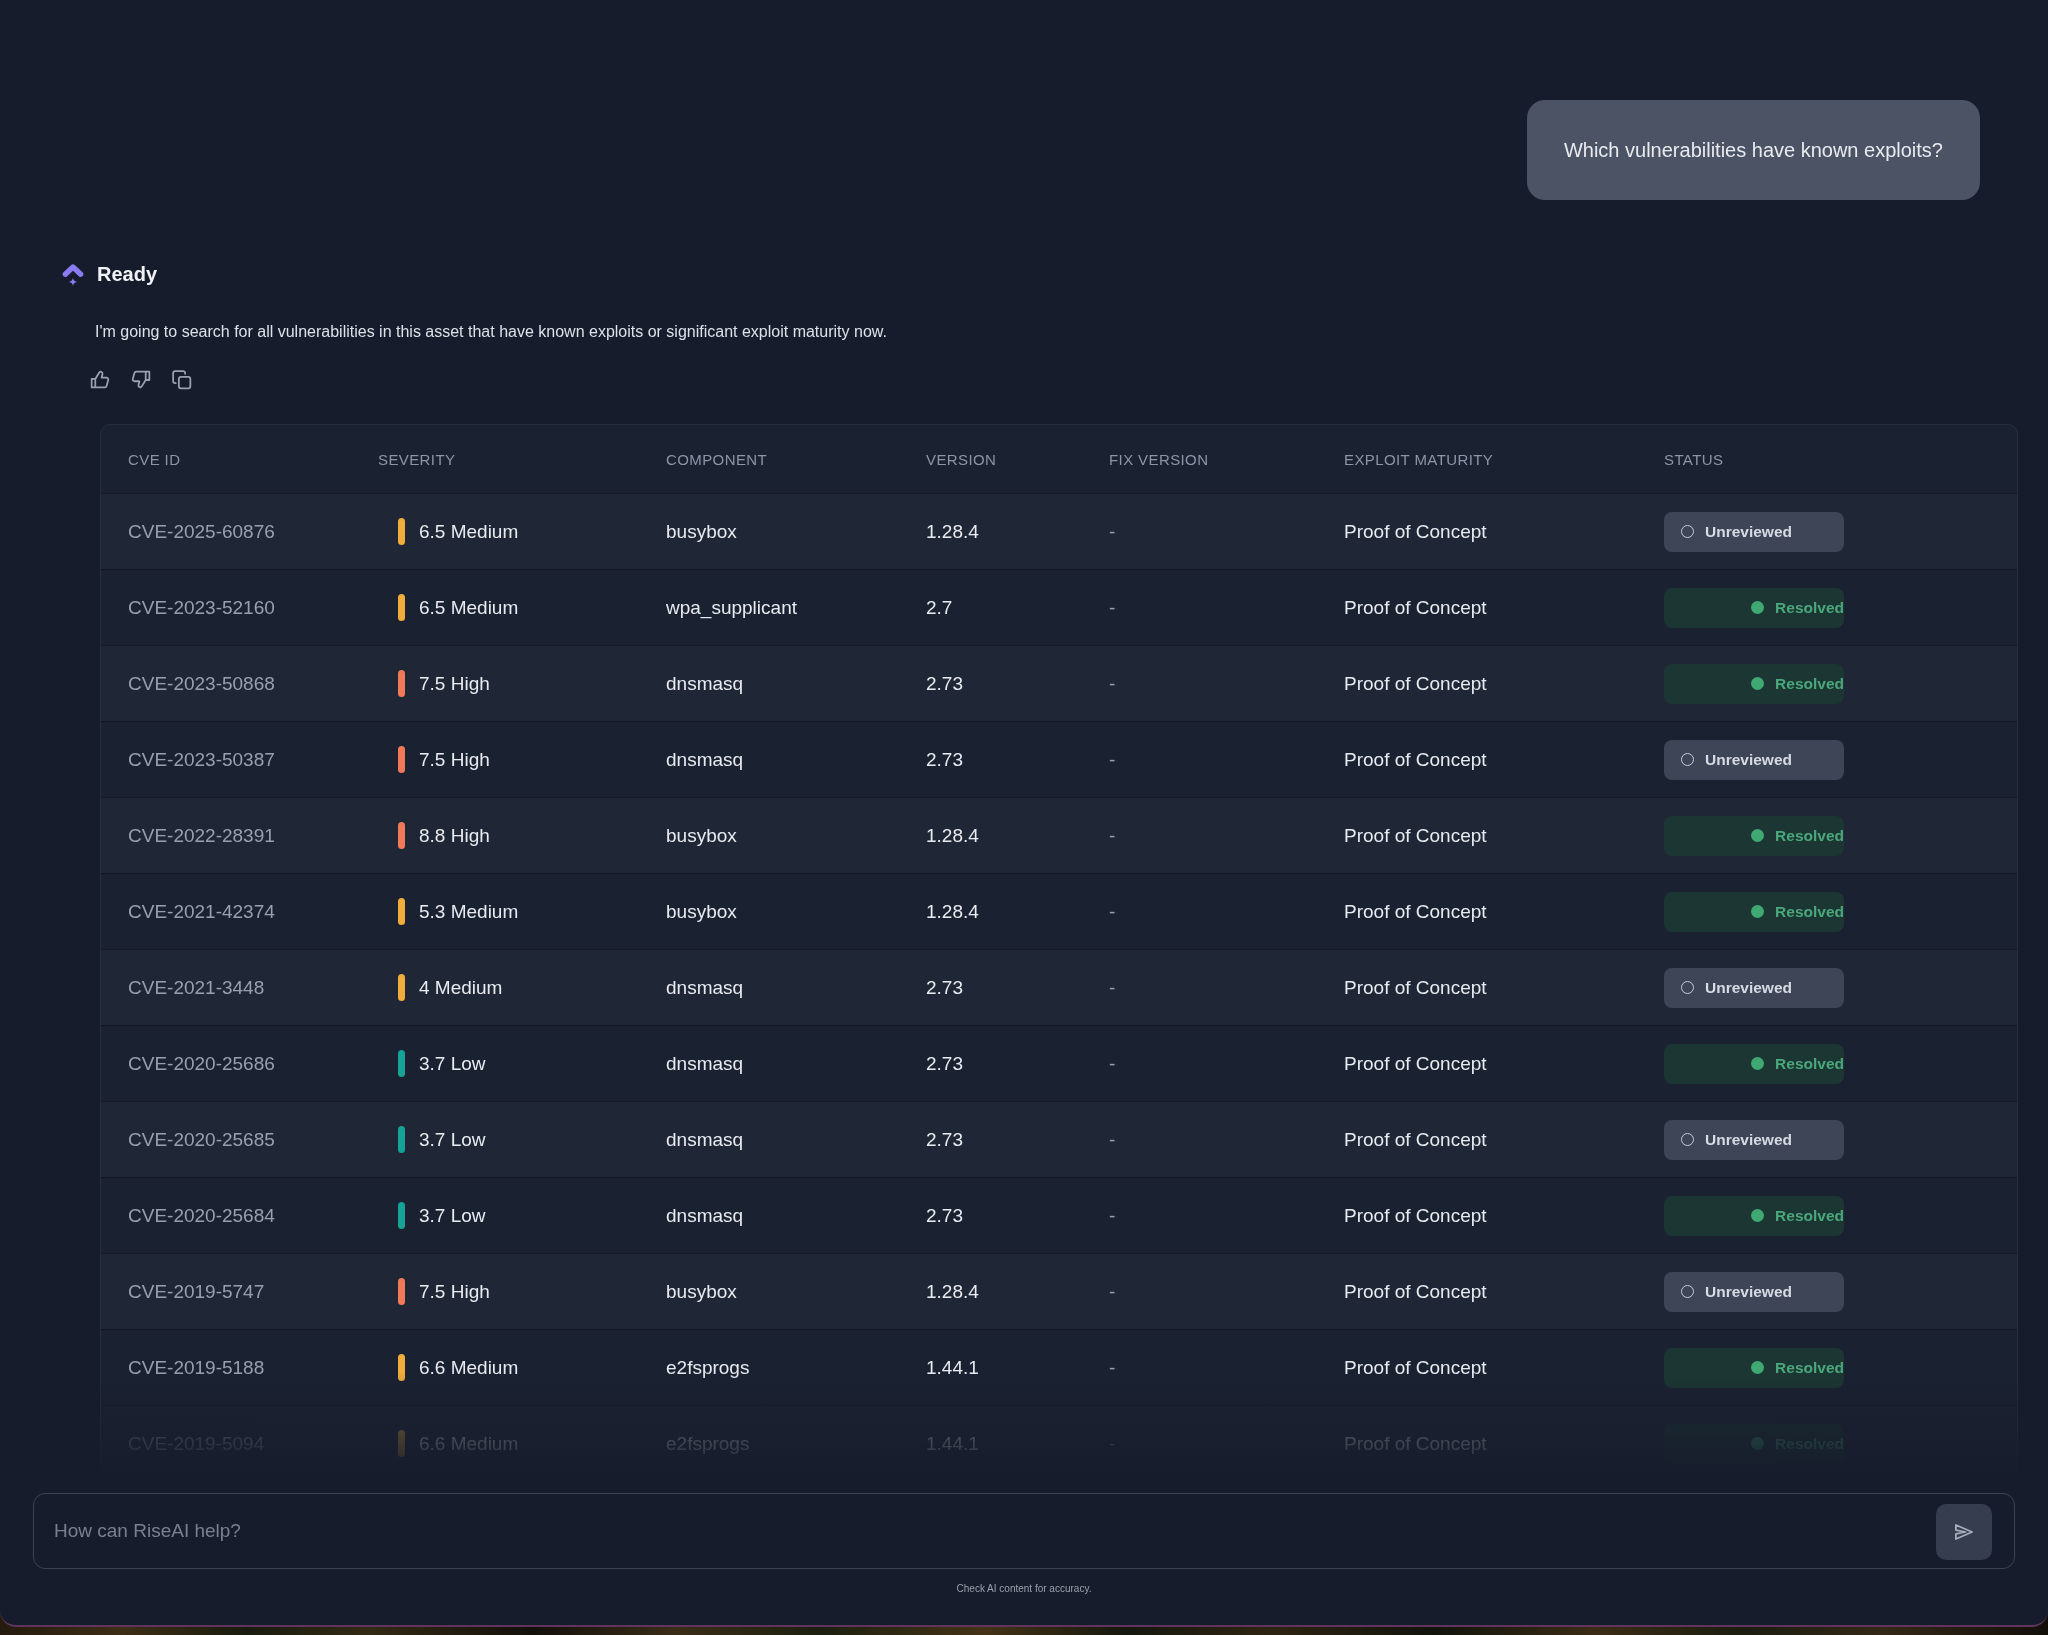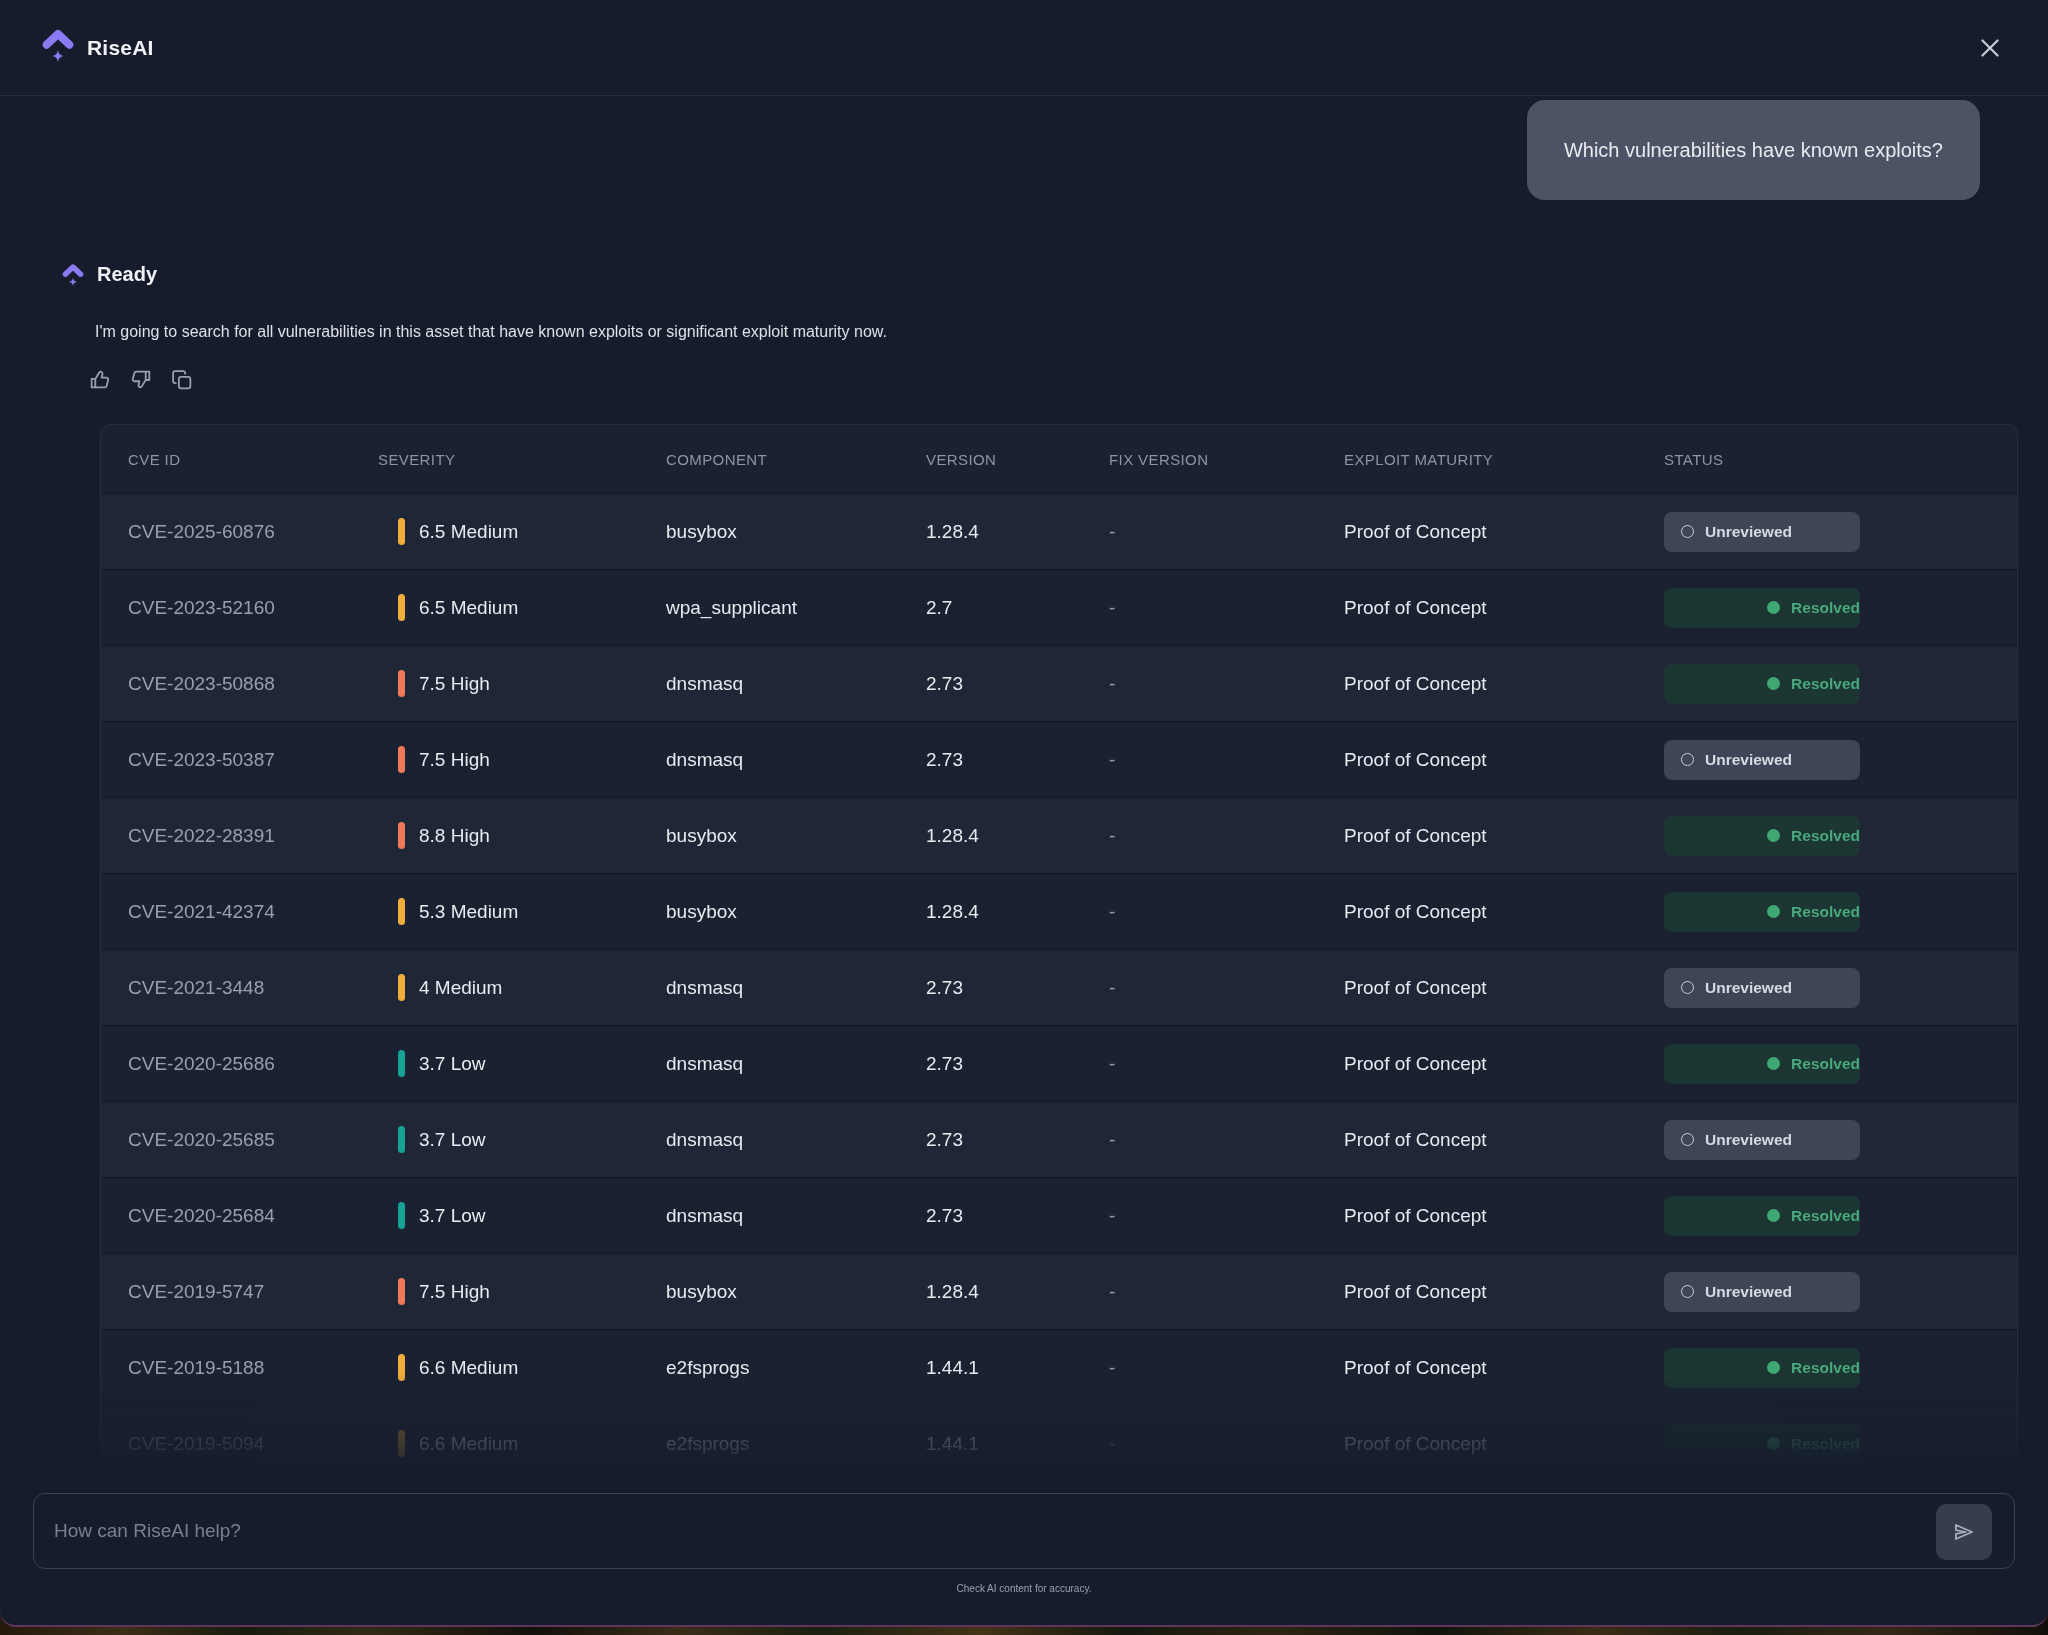--- a/index.html
+++ b/index.html
@@ -78,21 +78,21 @@
     text-transform:uppercase; letter-spacing:.4px;
   }
   .tr { height:76px; border-top:1px solid rgba(9,13,21,.55); }
   .tr.odd { background:#1f2636; }
   .tr.faded { opacity:.55; }
   .td { font-size:19px; color:#e8ebf0; }
   .td.dim { color:#98a0b0; }
   .sev { display:flex; align-items:center; gap:14px;padding-left:20px; }
   .pill { width:7px; height:27px; border-radius:4px; flex:0 0 auto; }
   .badge {
-    width:196px; height:40px; border-radius:8px;
+    width:180px; height:40px; border-radius:8px;
     display:inline-flex; align-items:center; gap:11px; padding-left:17px;
     font-size:15.5px; font-weight:700; cursor:pointer;
   }
   .badge .dot { width:13px; height:13px; border-radius:50%; flex:0 0 auto; }
   .badge.unreviewed { background:#3e4556; color:#d7dbe3; }
   .badge.unreviewed .dot { border:1.5px solid #c6ccd6; background:transparent; }
   .badge.resolved { background:#1c3733; color:#4aa87c;justify-content:flex-end; }
   .badge.resolved .dot { background:#3fa873; }
 
   
@@ -121,34 +121,20 @@
   .footer-note {
     position:absolute; left:0; top:1583px; width:100%;
     text-align:center; font-size:10px; color:#99a0ad;
   }
 </style>
 </head>
 <body>
 
 <div class="panel">
 
-  <header class="topbar">
-    <div class="brand">
-      <svg class="logo-svg" width="32" height="40" viewBox="0 0 24 30">
-        <path d="M3.5 12.5 L12 4.5 L20.5 12.5" fill="none" stroke="#8b7bf3" stroke-width="6" stroke-linecap="round" stroke-linejoin="round"></path>
-        <path d="M12 16.5 C12.7 19.6 13.4 20.3 16.5 21 C13.4 21.7 12.7 22.4 12 25.5 C11.3 22.4 10.6 21.7 7.5 21 C10.6 20.3 11.3 19.6 12 16.5 Z" fill="#8b7bf3"></path>
-      </svg>
-      <span class="brand-name">RiseAI</span>
-    </div>
-    <button class="close-btn">
-      <svg width="26" height="26" viewBox="0 0 24 24">
-        <path d="M5 5 L19 19 M19 5 L5 19" stroke="currentColor" stroke-width="2" stroke-linecap="round" fill="none"></path>
-      </svg>
-    </button>
-  </header>
 
   <div class="user-bubble">Which vulnerabilities have known exploits?</div>
 
   <div class="ready-row">
     <svg class="logo-svg" width="22" height="27" viewBox="0 0 24 30">
       <path d="M3.5 12.5 L12 4.5 L20.5 12.5" fill="none" stroke="#8b7bf3" stroke-width="6" stroke-linecap="round" stroke-linejoin="round"></path>
       <path d="M12 16.5 C12.7 19.6 13.4 20.3 16.5 21 C13.4 21.7 12.7 22.4 12 25.5 C11.3 22.4 10.6 21.7 7.5 21 C10.6 20.3 11.3 19.6 12 16.5 Z" fill="#8b7bf3"></path>
     </svg>
     <span class="ready-label">Ready</span>
   </div>

